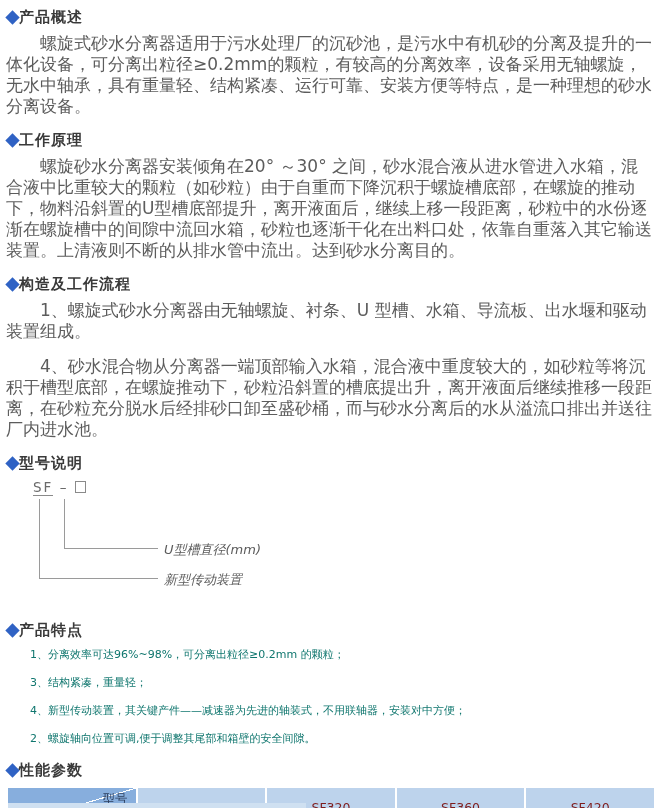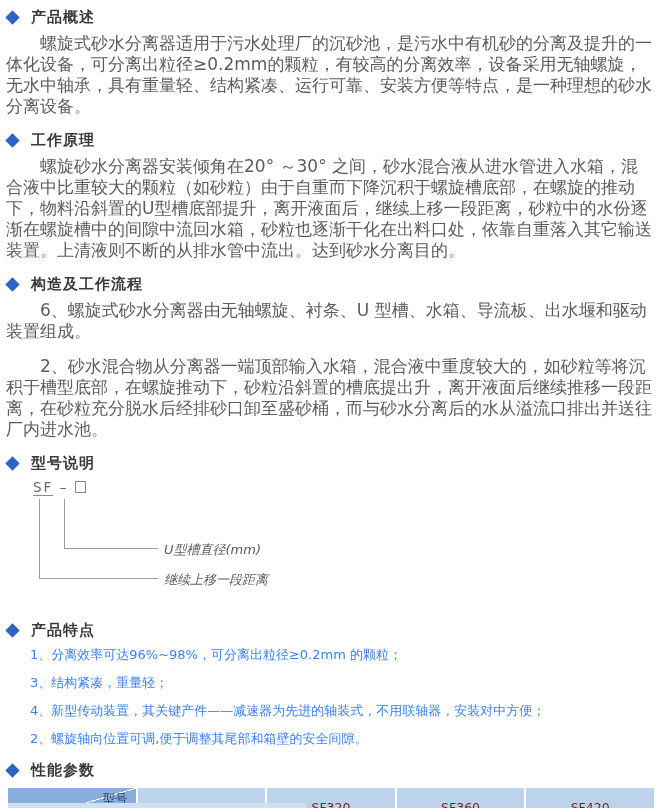--- a/index.html
+++ b/index.html
@@ -6,21 +6,21 @@
   html, body { width: 660px; height: 808px; background: #ffffff; overflow: hidden; }
   body {
     font-family: "DejaVu Sans", "Liberation Sans", sans-serif;
     color: #595959;
     position: relative;
   }
   .page { padding: 6px 6px 0 6px; }
 
   
   .sec-head {
-    display: flex; align-items: center; gap: 12px;
+    display: flex; align-items: center; gap: 0;
     margin-top: 14px; margin-bottom: 6px;
   }
   .sec-head:first-child { margin-top: 2px; }
   .diamond {
     width: 13px; height: 13px; flex: 0 0 13px;
     background: #2f62c4; transform: rotate(45deg) scale(.78);
   }
   .sec-title {
     font-size: 15px; font-weight: bold; color: #3a3a3a; letter-spacing: 1px;
   }
@@ -46,21 +46,21 @@
   .conn { position: absolute; border-left: 1px solid #9a9a9a; border-bottom: 1px solid #9a9a9a; }
   .conn-u { left: 58px; top: 20px; width: 94px; height: 50px; }
   .conn-s { left: 33px; top: 20px; width: 119px; height: 80px; }
   .model-label { position: absolute; font-size: 13px; color: #5c5c5c; font-style: italic; }
   .label-u { left: 158px; top: 62px; }
   .label-s { left: 158px; top: 92px; }
 
   
   .feat-list { list-style: none; margin: 2px 0 4px 0; }
   .feat-list li {
-    font-size: 13px; color: #3b82f6; line-height: 17px;
+    font-size: 11px; color: #0f766e; line-height: 17px;
     padding-left: 24px; margin-bottom: 11px;
   }
 
   
   table.params {
     border-collapse: separate; border-spacing: 2px;
     width: 650px; margin-top: 4px; table-layout: fixed;
     font-size: 12.5px;
   }
   table.params td { text-align: center; vertical-align: middle; }
@@ -100,37 +100,37 @@
   <div class="sec-head">
     <span class="diamond"></span>
     <span class="sec-title">工作原理</span>
   </div>
   <p class="para">螺旋砂水分离器安装倾角在20° ～30° 之间，砂水混合液从进水管进入水箱，混合液中比重较大的颗粒（如砂粒）由于自重而下降沉积于螺旋槽底部，在螺旋的推动下，物料沿斜置的U型槽底部提升，离开液面后，继续上移一段距离，砂粒中的水份逐渐在螺旋槽中的间隙中流回水箱，砂粒也逐渐干化在出料口处，依靠自重落入其它输送装置。上清液则不断的从排水管中流出。达到砂水分离目的。</p>
 
   <div class="sec-head">
     <span class="diamond"></span>
     <span class="sec-title">构造及工作流程</span>
   </div>
-  <p class="para tight">6、螺旋式砂水分离器由无轴螺旋、衬条、U 型槽、水箱、导流板、出水堰和驱动装置组成。</p>
-  <p class="para">2、砂水混合物从分离器一端顶部输入水箱，混合液中重度较大的，如砂粒等将沉积于槽型底部，在螺旋推动下，砂粒沿斜置的槽底提出升，离开液面后继续推移一段距离，在砂粒充分脱水后经排砂口卸至盛砂桶，而与砂水分离后的水从溢流口排出并送往厂内进水池。</p>
+  <p class="para tight">1、螺旋式砂水分离器由无轴螺旋、衬条、U 型槽、水箱、导流板、出水堰和驱动装置组成。</p>
+  <p class="para">4、砂水混合物从分离器一端顶部输入水箱，混合液中重度较大的，如砂粒等将沉积于槽型底部，在螺旋推动下，砂粒沿斜置的槽底提出升，离开液面后继续推移一段距离，在砂粒充分脱水后经排砂口卸至盛砂桶，而与砂水分离后的水从溢流口排出并送往厂内进水池。</p>
 
   <div class="sec-head">
     <span class="diamond"></span>
     <span class="sec-title">型号说明</span>
   </div>
   <div class="model-diagram">
     <div class="model-code">
       <span class="sf">SF</span>
       <span>–</span>
       <span class="model-box"></span>
     </div>
     <div class="conn conn-u"></div>
     <div class="conn conn-s"></div>
     <div class="model-label label-u">U型槽直径(mm)</div>
-    <div class="model-label label-s">继续上移一段距离</div>
+    <div class="model-label label-s">新型传动装置</div>
   </div>
 
   <div class="sec-head">
     <span class="diamond"></span>
     <span class="sec-title">产品特点</span>
   </div>
   <ul class="feat-list">
     <li>1、分离效率可达96%~98%，可分离出粒径≥0.2mm 的颗粒；</li>
     <li>3、结构紧凑，重量轻；</li>
     <li>4、新型传动装置，其关键产件——减速器为先进的轴装式，不用联轴器，安装对中方便；</li>

